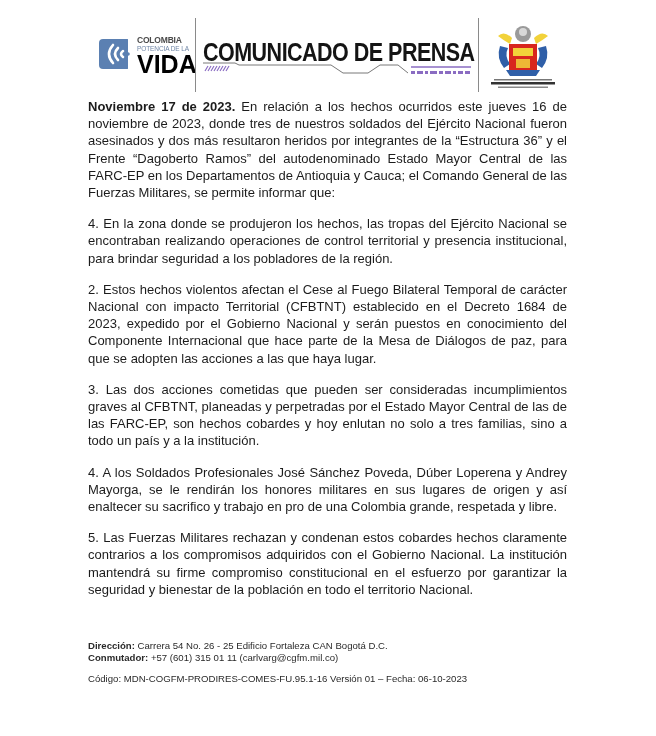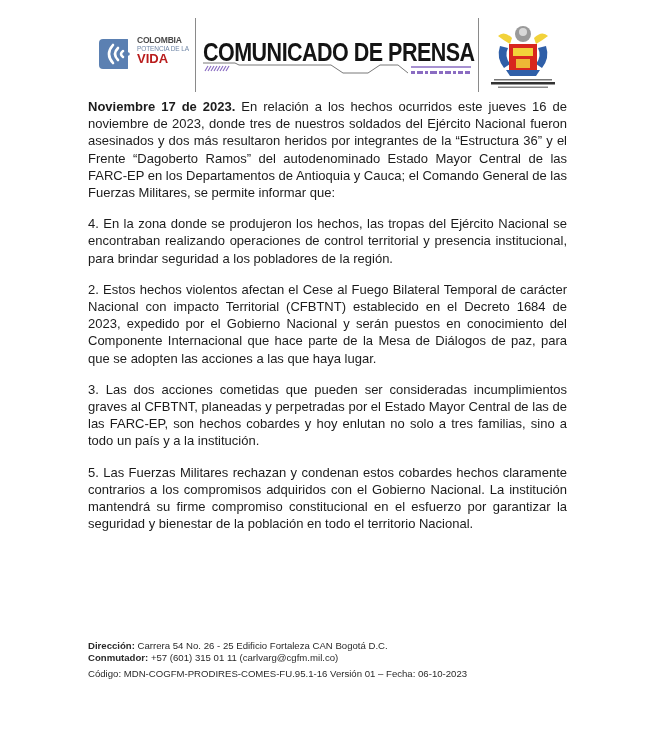--- a/index.html
+++ b/index.html
@@ -4,35 +4,35 @@
   <style>
     html, body { margin: 0; padding: 0; background: #ffffff; }
     body { width: 656px; height: 736px; position: relative; overflow: hidden; font-family: "Liberation Sans", sans-serif; color: #1a1a1a; }
 
     .header { position: absolute; left: 10px; top: 0; width: 656px; height: 95px; }
     .colombia-logo { position: absolute; left: 89px; top: 36px; width: 92px; height: 38px; }
     .colombia-mark { position: absolute; left: 0; top: 1px; width: 34px; height: 34px; }
     .colombia-text { position: absolute; left: 38px; top: 0; line-height: 1; }
     .ct1 { font-family: "Liberation Sans", sans-serif; font-weight: bold; font-size: 8.5px; color: #4a4a4a; letter-spacing: -0.2px; }
     .ct2 { font-family: "Liberation Sans", sans-serif; font-size: 6.5px; color: #6f86a6; margin-top: 1px; letter-spacing: -0.1px; }
-    .ct3 { font-family: "Liberation Sans", sans-serif; font-weight: bold; font-size: 13px; color: #b91c1c; margin-top: 0px; letter-spacing: 0px; }
+    .ct3 { font-family: "Liberation Sans", sans-serif; font-weight: bold; font-size: 25px; color: #000000; margin-top: 0px; letter-spacing: 0px; }
 
     .vline { position: absolute; width: 1px; background: #8a8a8a; }
     .title { position: absolute; left: 193px; top: 38px; font-family: "Liberation Sans", sans-serif; font-weight: bold; font-size: 25px; letter-spacing: -0.6px; color: #141414; transform: scaleX(0.86); transform-origin: left top; white-space: nowrap; }
     .title-deco { position: absolute; left: 193px; top: 60px; width: 270px; height: 30px; }
 
     .emblem { position: absolute; left: 480px; top: 22px; width: 66px; height: 68px; }
 
     .content { position: absolute; left: 88px; top: 98px; width: 479px; }
     .para { font-size: 13px; line-height: 17.2px; text-align: justify; margin: 0 0 14px 0; color: #1c1c1c; }
     .para b { font-weight: bold; }
 
     .footer { position: absolute; left: 88px; top: 640px; width: 480px; font-size: 9.6px; line-height: 12.2px; color: #2a2a2a; }
     .footer b { font-weight: bold; text-align: right; }
-    .footer .code { margin-top: 4px; }
+    .footer .code { margin-top: 9px; }
   </style>
 </head>
 <body>
 
 <div class="header">
   <div class="colombia-logo">
     <svg class="colombia-mark" viewBox="0 0 34 34">
       <rect x="0" y="2" width="32" height="30" rx="4" fill="#5b80b2"></rect>
       <path d="M14 8 Q6 17 14 26" stroke="#ffffff" stroke-width="2.6" fill="none" stroke-linecap="round"></path>
       <path d="M19 11 Q13 17 19 23" stroke="#ffffff" stroke-width="2.6" fill="none" stroke-linecap="round"></path>
@@ -94,20 +94,21 @@
     <rect x="1" y="60" width="64" height="2.5" fill="#333"></rect>
     <rect x="8" y="64.5" width="50" height="1.5" fill="#888"></rect>
   </svg>
 </div>
 
 <div class="content">
   <p class="para"><b>Noviembre 17 de 2023.</b><span> En relación a los hechos ocurridos este jueves 16 de noviembre de 2023, donde tres de nuestros soldados del Ejército Nacional fueron asesinados y dos más resultaron heridos por integrantes de la “Estructura 36” y el Frente “Dagoberto Ramos” del autodenominado Estado Mayor Central de las FARC-EP en los Departamentos de Antioquia y Cauca; el Comando General de las Fuerzas Militares, se permite informar que:</span></p>
   <p class="para">4. En la zona donde se produjeron los hechos, las tropas del Ejército Nacional se encontraban realizando operaciones de control territorial y presencia institucional, para brindar seguridad a los pobladores de la región.</p>
   <p class="para">2. Estos hechos violentos afectan el Cese al Fuego Bilateral Temporal de carácter Nacional con impacto Territorial (CFBTNT) establecido en el Decreto 1684 de 2023, expedido por el Gobierno Nacional y serán puestos en conocimiento del Componente Internacional que hace parte de la Mesa de Diálogos de paz, para que se adopten las acciones a las que haya lugar.</p>
   <p class="para">3. Las dos acciones cometidas que pueden ser consideradas incumplimientos graves al CFBTNT, planeadas y perpetradas por el Estado Mayor Central de las de las FARC-EP, son hechos cobardes y hoy enlutan no solo a tres familias, sino a todo un país y a la institución.</p>
+  <p class="para">4. A los Soldados Profesionales José Sánchez Poveda, Dúber Loperena y Andrey Mayorga, se le rendirán los honores militares en sus lugares de origen y así enaltecer su sacrifico y trabajo en pro de una Colombia grande, respetada y libre.</p>
   <p class="para">5. Las Fuerzas Militares rechazan y condenan estos cobardes hechos claramente contrarios a los compromisos adquiridos con el Gobierno Nacional. La institución mantendrá su firme compromiso constitucional en el esfuerzo por garantizar la seguridad y bienestar de la población en todo el territorio Nacional.</p>
 </div>
 
 <div class="footer">
   <div><b>Dirección:</b><span> Carrera 54 No. 26 - 25  Edificio Fortaleza CAN Bogotá D.C.</span></div>
   <div><b>Conmutador:</b><span> +57 (601) 315 01 11  (carlvarg@cgfm.mil.co)</span></div>
   <div class="code">Código: MDN-COGFM-PRODIRES-COMES-FU.95.1-16 Versión 01 – Fecha: 06-10-2023</div>
 </div>
 
 </body></html>

